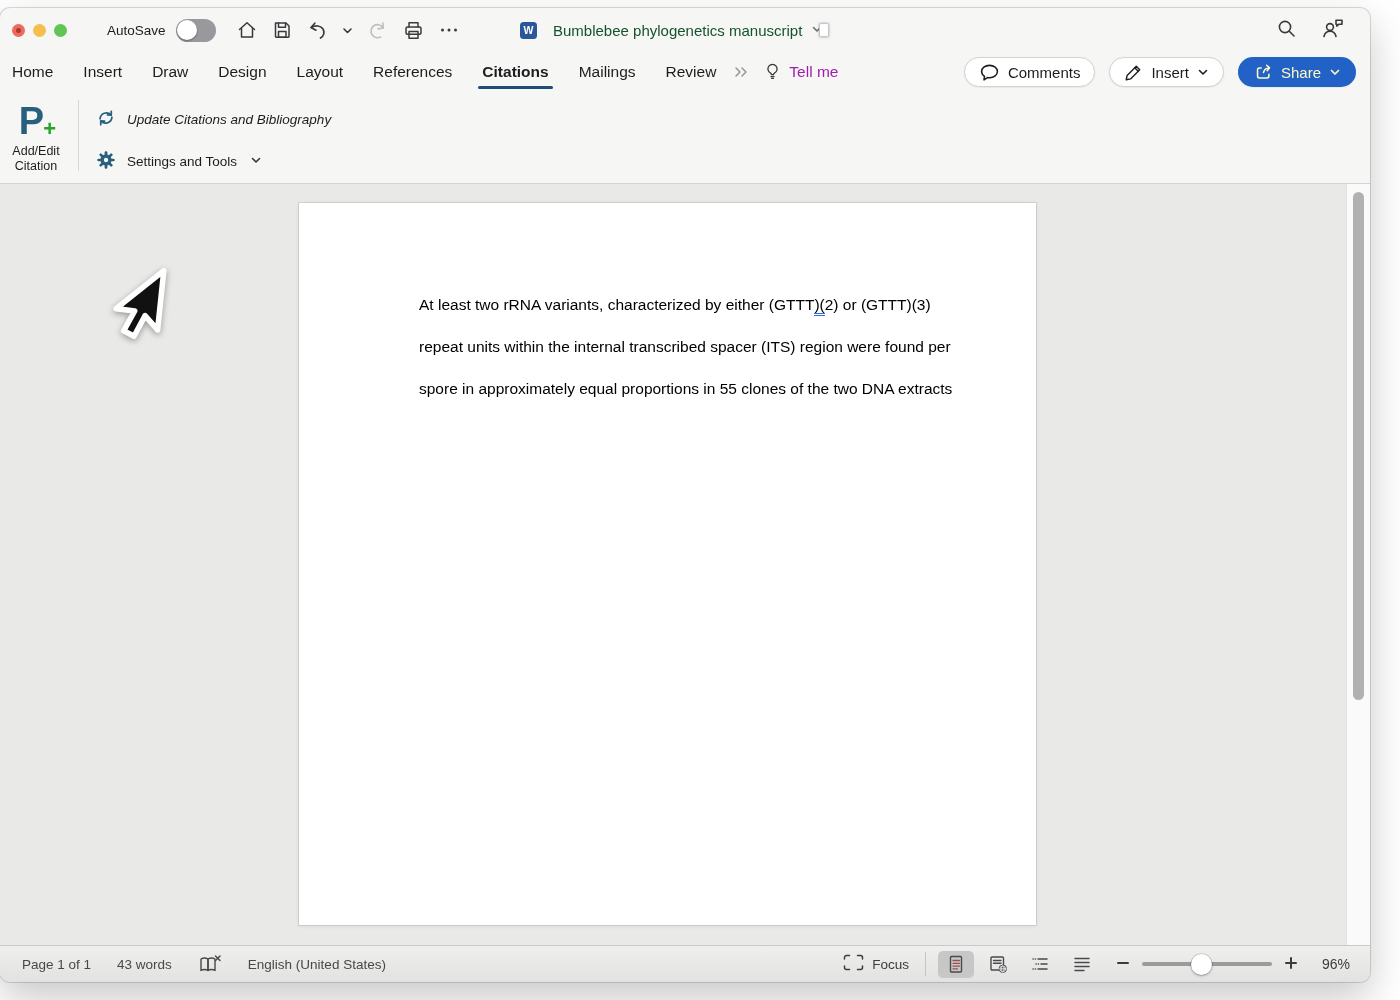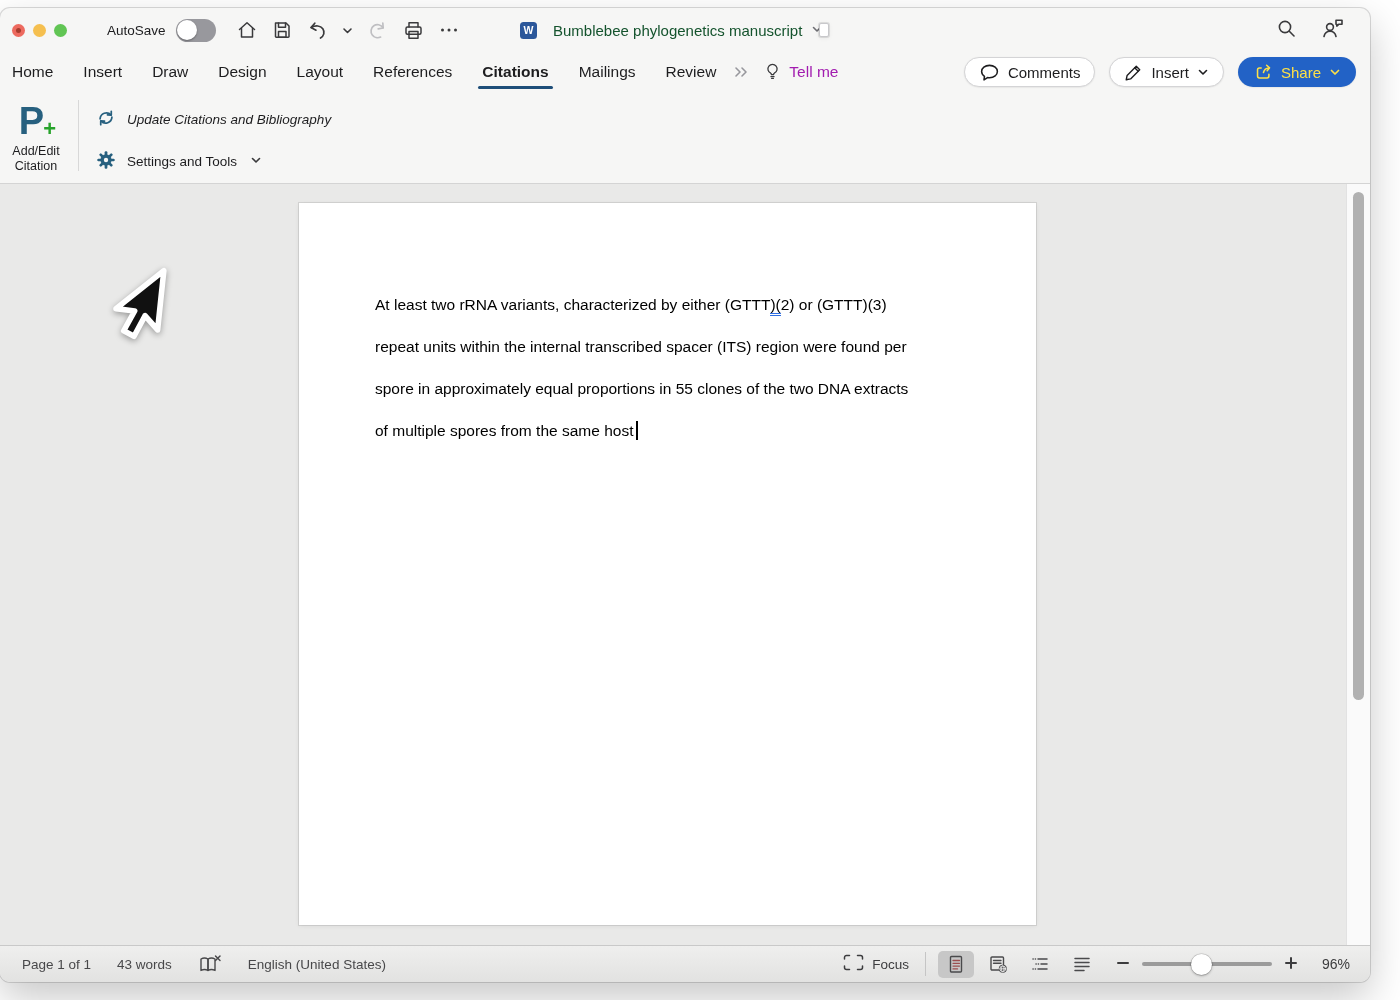--- a/index.html
+++ b/index.html
@@ -41,37 +41,37 @@
   .tab { position:relative; height:40px; display:flex; align-items:center; padding:0 15px; font-size:15.5px; color:#1d1d1f; white-space:nowrap; }
   .tab:first-child { padding-left:0; }
   .tab.active { font-weight:700; }
   .tab-underline { position:absolute; left:11px; right:11px; bottom:3px; height:3px; border-radius:2px; }
   .more-tabs { margin:0 4px 0 2px; color:#97979c; display:flex; align-items:center; }
   .tellme { display:flex; align-items:center; gap:7px; margin-left:8px; font-size:15.5px; color:#a21caf; }
   .tellme svg { color:#3a3a3c; }
   .tab-actions { position:absolute; right:14px; top:5px; display:flex; align-items:center; gap:14px; }
   .pill { height:30px; border-radius:15px; background:#fff; border:1px solid #d4d4d6; box-shadow:0 .5px 1.5px rgba(0,0,0,.10); display:flex; align-items:center; gap:8px; padding:0 14px; font-size:15px; color:#1d1d1f; }
   .pill svg { display:block; }
-  .pill.share { border:none; color:#fde047; padding:0 15px; }
+  .pill.share { border:none; color:#fef9c3; padding:0 15px; }
   
   .ribbon { height:92px; flex:0 0 auto; position:relative; border-bottom:1px solid #d4d4d4; }
   .citation-group { position:absolute; left:0; top:8px; width:72px; text-align:center; }
   .p-logo { position:relative; display:inline-block; height:42px; margin-right:10px; }
   .p-letter { font-size:38px; font-weight:800; line-height:42px; letter-spacing:-1px; }
   .p-plus { position:absolute; right:-13px; bottom:0px; font-size:22px; font-weight:800; }
   .citation-label { font-size:12.5px; line-height:15px; color:#1d1d1f; margin-top:2px; }
   .ribbon-divider { position:absolute; left:78px; top:8px; bottom:12px; width:1px; background:#d8d8d8; }
   .ribbon-item { position:absolute; left:96px; display:flex; align-items:center; gap:11px; font-size:13.5px; color:#1d1d1f; height:28px; white-space:nowrap; }
   .ribbon-item.row1 { top:13px;font-style:italic; }
   .ribbon-item.row2 { top:55px; }
   .ribbon-item .chev { color:#3a3a3c; margin-left:2px; }
   
   .docarea { flex:1 1 auto; position:relative; background:#e9e9e8; overflow:hidden; }
   .page { position:absolute; left:299px; top:19px; width:737px; height:722px; background:#fff; box-shadow:0 0 0 1px rgba(0,0,0,.09), 0 1px 5px rgba(0,0,0,.07); }
-  .page-text { padding:81px 86px 0 76px; }
+  .page-text { padding:81px 86px 0 120px; }
   .pline { font-size:15.5px; line-height:42px; color:#000; letter-spacing:0px; white-space:nowrap; }
   .gmark { border-bottom:3px double; }
   .caret { display:inline-block; width:1.5px; height:19px; background:#000; margin-left:3px; vertical-align:-4px; }
   .mouse-pointer { position:absolute; left:101px; top:78px; filter:drop-shadow(0 2px 3px rgba(0,0,0,.35)); }
   .scroll-gutter { position:absolute; right:0; top:0; bottom:0; width:24px; background:#fafafa; border-left:1px solid #e2e2e2; }
   .scroll-thumb { position:absolute; right:6px; top:8px; width:11px; height:508px; border-radius:6px; background:#b1b1b1; }
   
   .statusbar { height:37px; flex:0 0 auto; border-top:1px solid #c9c9c9; background:linear-gradient(#efefee,#e2e2e1); display:flex; align-items:center; position:relative; font-size:13.5px; color:#48484a; }
   .sb-left { display:flex; align-items:center; margin-left:22px; gap:26px; }
   .sb-item { display:flex; align-items:center; }
@@ -321,23 +321,20 @@
   </div>
 
   <div class="docarea">
     <div class="page">
       <div class="page-text">
         <div class="pline">
           <span>At least two rRNA variants, characterized by either (GTTT</span><span class="gmark" style="border-bottom-color: rgb(47, 111, 228);">)(</span><span>2) or (GTTT)(3)</span>
         </div>
         <div class="pline"><span>repeat units within the internal transcribed spacer (ITS) region were found per</span></div>
         <div class="pline"><span>spore in approximately equal proportions in 55 clones of the two DNA extracts</span></div>
-        <div class="pline">
-          <span>of multiple spores from the same host</span><span class="caret"></span>
-        </div>
       </div>
     </div>
 
     <span class="mouse-pointer">
       <svg width="72" height="84" viewBox="5.5 0.5 15 21" style="transform:rotate(6deg);">
         <path d="M18.8 2 L18.8 16.9 L15.3 13.7 L13.1 19.1 L10.4 18 L12.6 12.8 L7.9 12.7 Z" fill="#111111" stroke="#ffffff" stroke-width="1.4" stroke-linejoin="round"></path>
       </svg>
     </span>
 
     <div class="scroll-gutter">

